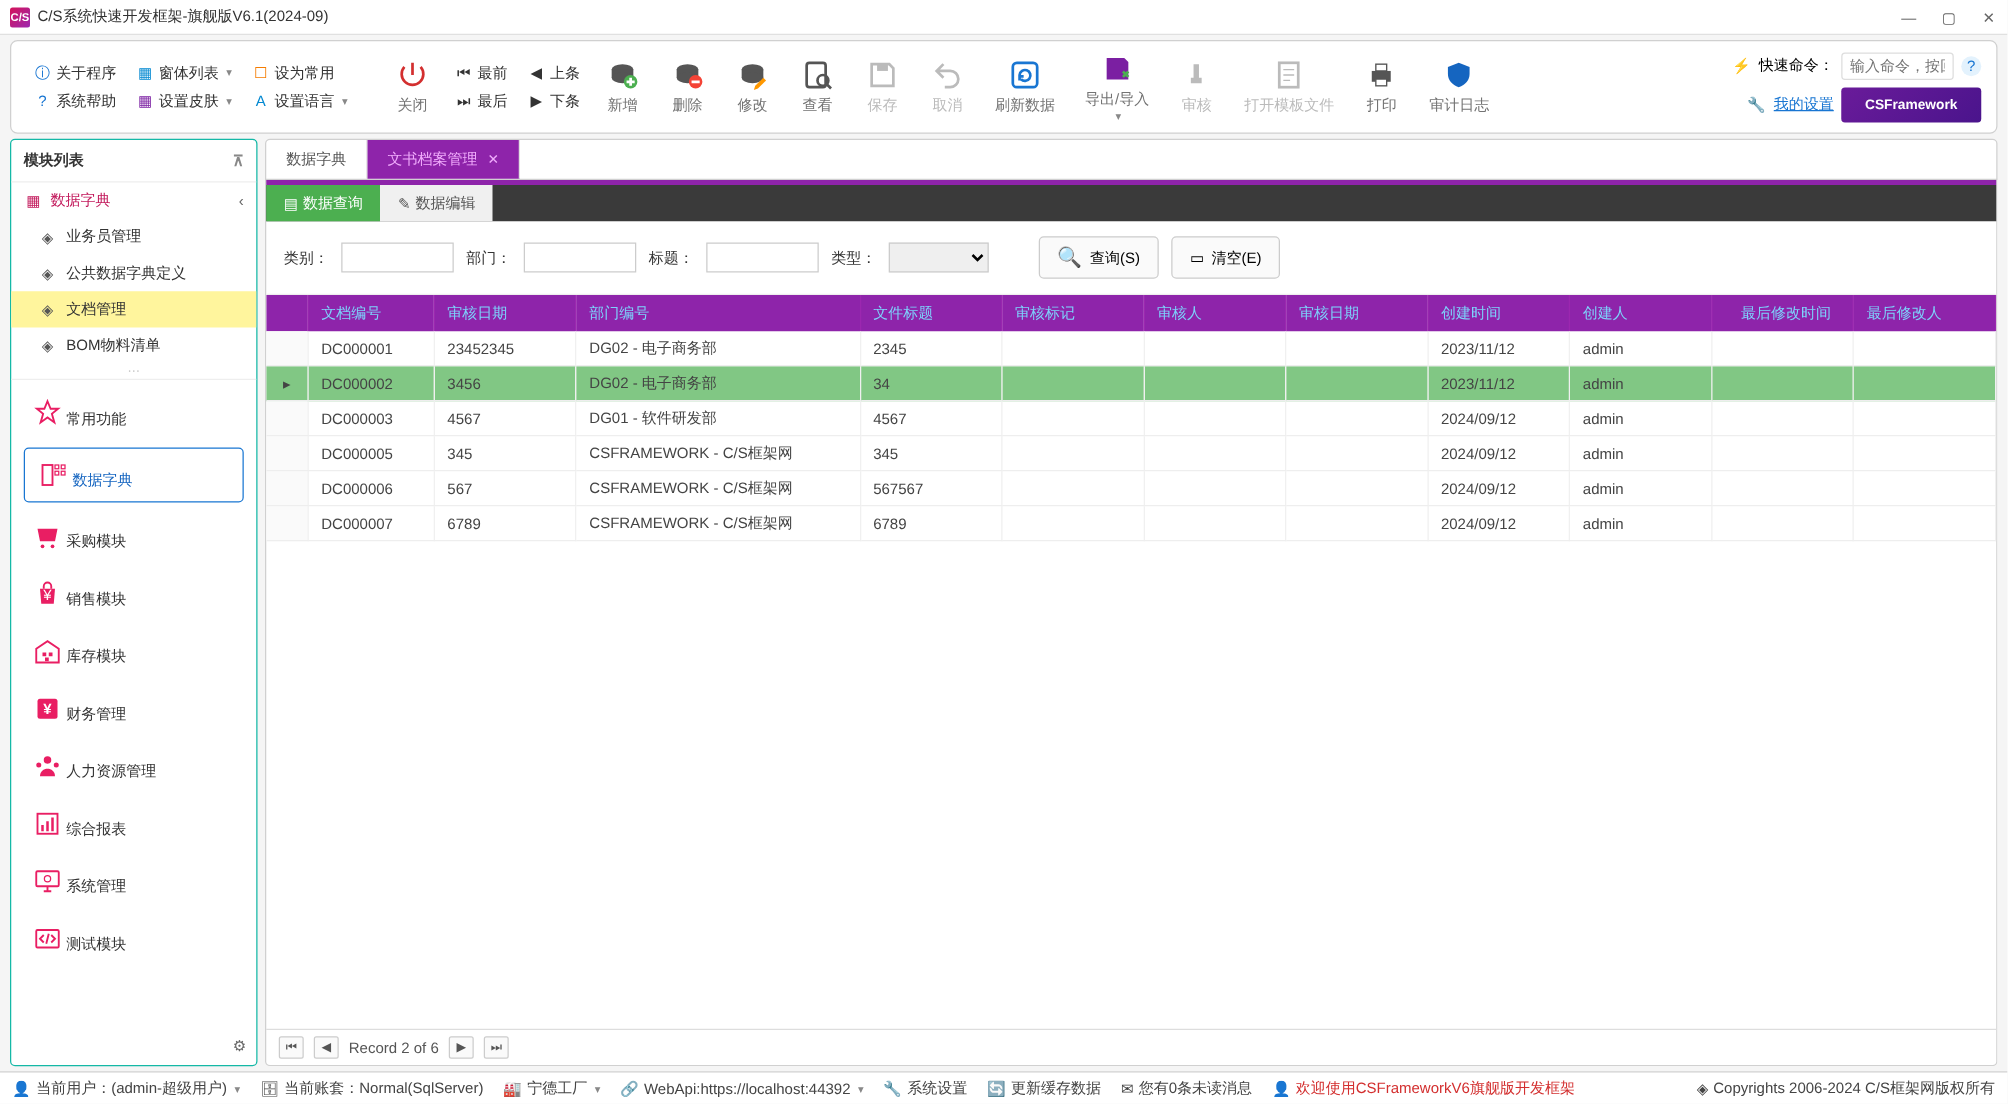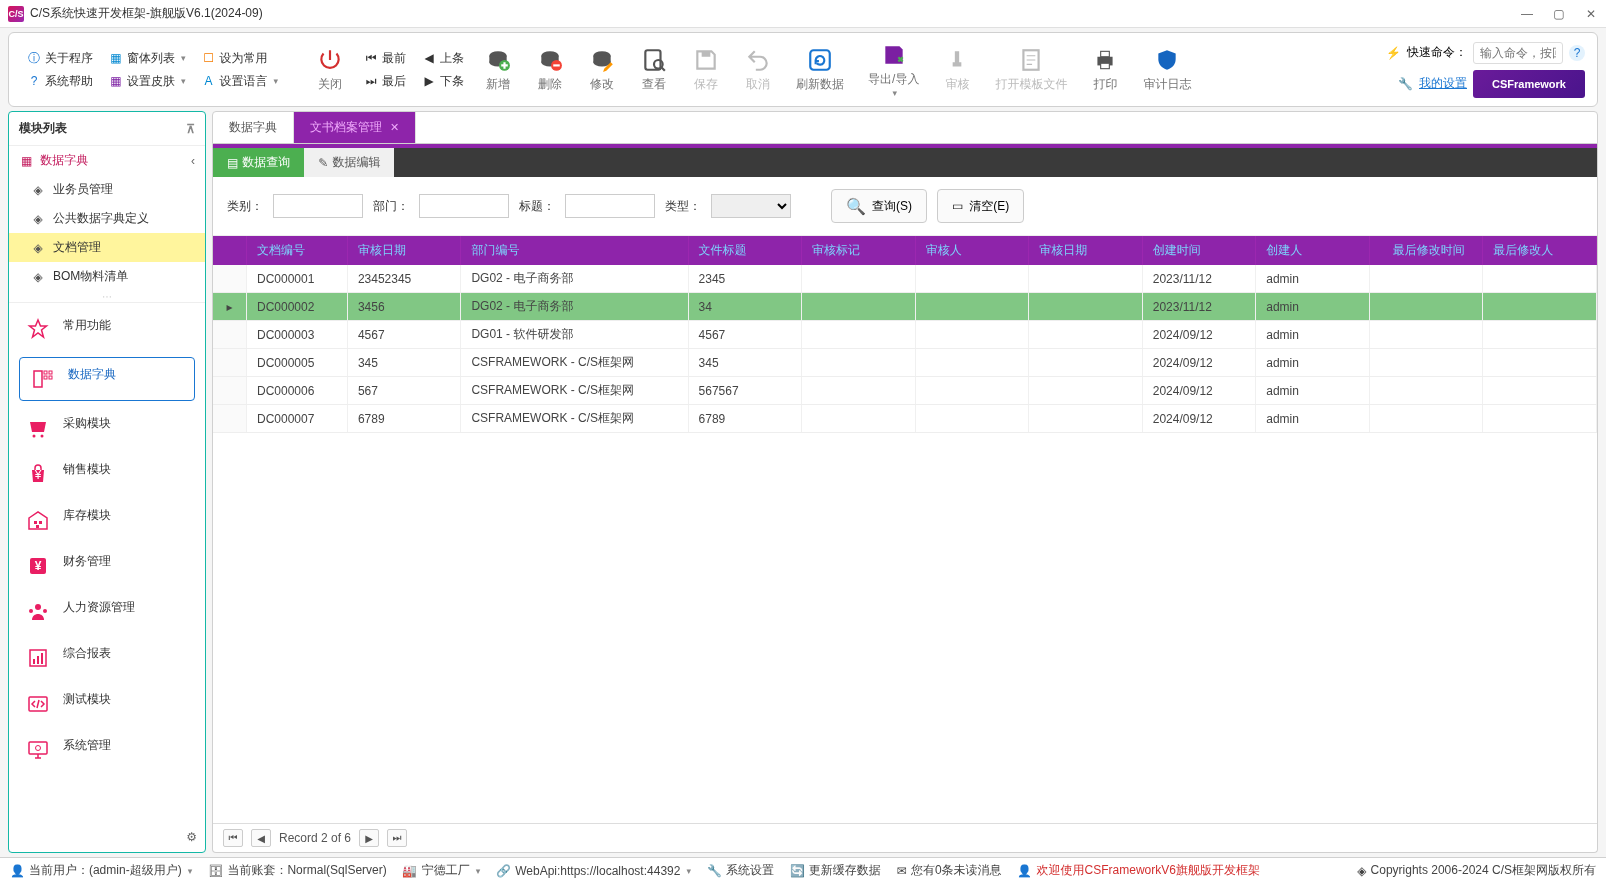--- a/index.html
+++ b/index.html
@@ -33,21 +33,21 @@
 .sidebar { width: 198px; background: #fff; border: 1px solid #14b8a6; border-radius: 4px; display: flex; flex-direction: column; }
 .sidebar-header { display: flex; align-items: center; padding: 8px 10px; font-size: 15px; font-weight: bold; color: #333; border-bottom: 1px solid #eee; }
 .sidebar-header .pin { margin-left: auto; color: #888; }
 .tree-section { border-bottom: 1px solid #eee; }
 .tree-item { display: flex; align-items: center; padding: 6px 10px 6px 22px; cursor: pointer; color: #333; gap: 8px; }
 .tree-item.root { padding-left: 12px; color: #c2185b; }
 .tree-item.root .chev { margin-left: auto; color: #666; }
 .tree-item.highlighted { background: #fff59d; }
 .tree-item .cube { width: 14px; height: 14px; display: inline-flex; align-items: center; justify-content: center; color: #555; }
 .nav-list { flex: 1; overflow: auto; padding-top: 4px; }
-.nav-item { display: flex; align-items: flex-start; gap: 12px; padding: 10px 16px; cursor: pointer; color: #333; }
+.nav-item { display: flex; align-items: flex-end; gap: 2px; padding: 10px 16px; cursor: pointer; color: #333; }
 .nav-item .nav-icon { width: 26px; height: 26px; display: flex; align-items: center; justify-content: center; }
 .nav-item.selected { border: 1px solid #1976d2; border-radius: 4px; margin: 4px 10px; padding: 8px 10px; color: #1565c0; }
 .sidebar-footer { padding: 8px; text-align: right; color: #666; }
 
 
 .content { flex: 1; display: flex; flex-direction: column; min-width: 0; }
 .doc-tabs { display: flex; background: #fff; border: 1px solid #d0d0d0; border-radius: 4px 4px 0 0; }
 .doc-tab { padding: 7px 16px; cursor: pointer; color: #555; border-right: 1px solid #e0e0e0; display: flex; align-items: center; gap: 8px; }
 .doc-tab.active { background: #8e24aa; color: #f0abfc; }
 .doc-tab .close-x { font-size: 11px; }
@@ -397,35 +397,35 @@
               <rect x="7" y="13" width="2" height="5" fill="#e91e63"></rect>
               <rect x="11" y="10" width="2" height="8" fill="#e91e63"></rect>
               <rect x="15" y="7" width="2" height="11" fill="#e91e63"></rect>
             </svg>
           </span>
           <span>综合报表</span>
         </div>
       <div class="nav-item">
           <span class="nav-icon">
             <svg width="24" height="24" viewBox="0 0 24 24">
-              <rect x="3" y="5" width="18" height="14" rx="1" fill="none" stroke="#e91e63" stroke-width="1.5"></rect>
-              <path d="M9 9l-3 3 3 3M15 9l3 3-3 3M13 8l-2 8" fill="none" stroke="#e91e63" stroke-width="1.5"></path>
-            </svg>
-          </span>
-          <span>测试模块</span>
-        </div>
-      <div class="nav-item">
-          <span class="nav-icon">
-            <svg width="24" height="24" viewBox="0 0 24 24">
               <rect x="3" y="4" width="18" height="12" rx="1" fill="none" stroke="#e91e63" stroke-width="1.5"></rect>
               <path d="M9 20h6M12 16v4" stroke="#e91e63" stroke-width="1.5"></path>
               <circle cx="12" cy="10" r="2.5" fill="none" stroke="#e91e63"></circle>
             </svg>
           </span>
           <span>系统管理</span>
+        </div>
+      <div class="nav-item">
+          <span class="nav-icon">
+            <svg width="24" height="24" viewBox="0 0 24 24">
+              <rect x="3" y="5" width="18" height="14" rx="1" fill="none" stroke="#e91e63" stroke-width="1.5"></rect>
+              <path d="M9 9l-3 3 3 3M15 9l3 3-3 3M13 8l-2 8" fill="none" stroke="#e91e63" stroke-width="1.5"></path>
+            </svg>
+          </span>
+          <span>测试模块</span>
         </div>
     </div>
     <div class="sidebar-footer"><span>⚙</span></div>
   </div>
 
   <div class="content">
     <div class="doc-tabs">
       <div class="doc-tab">
           <span>数据字典</span>
         </div>

